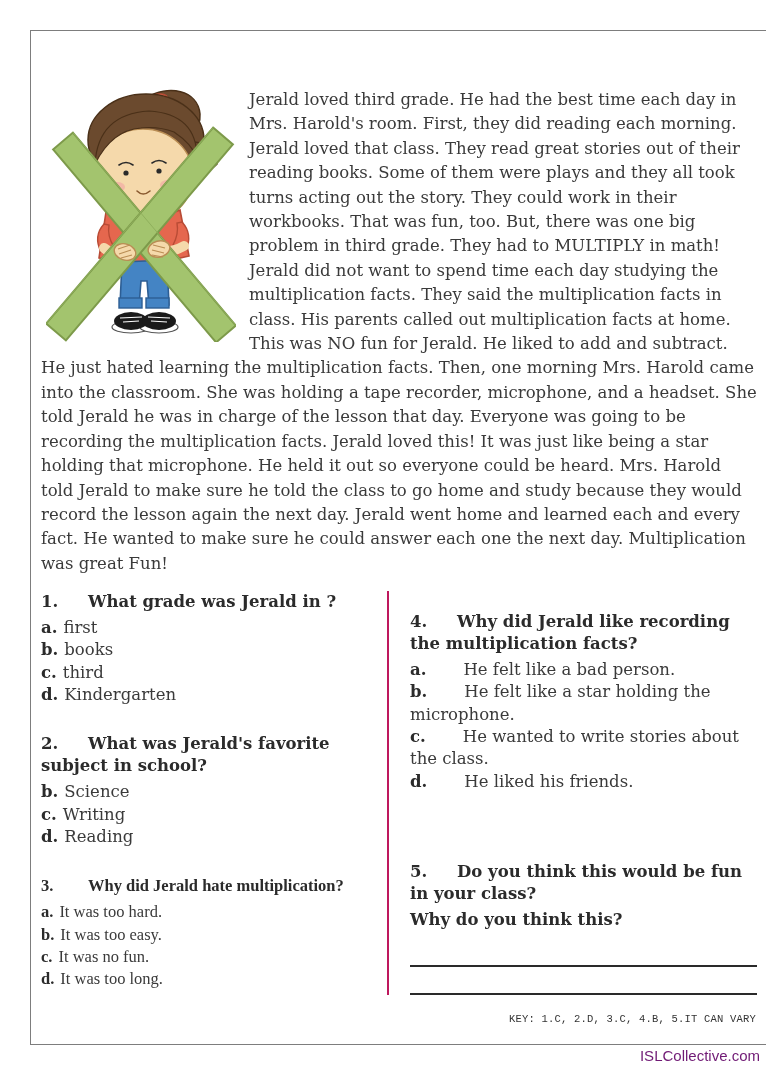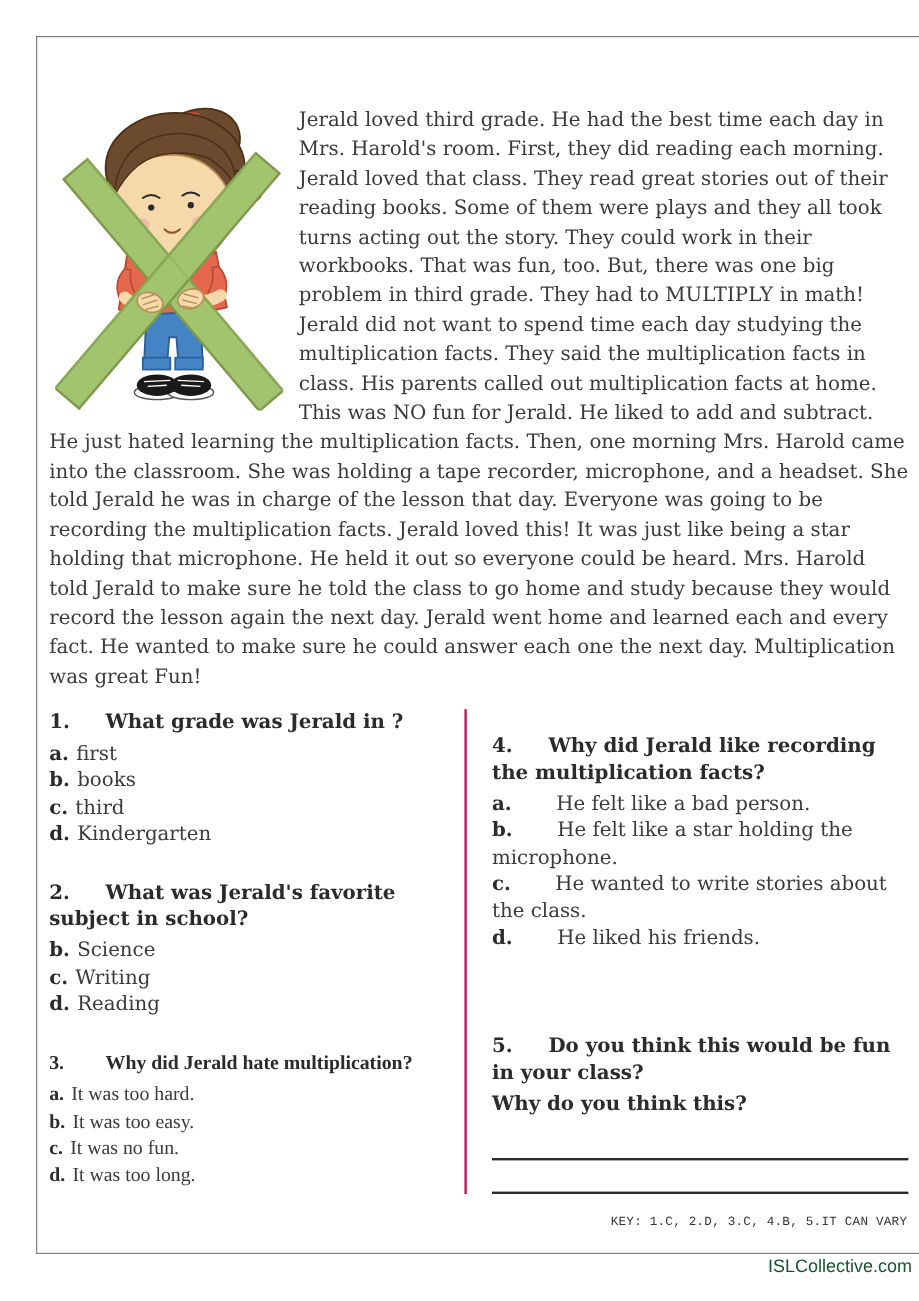--- a/index.html
+++ b/index.html
@@ -57,21 +57,21 @@
     font-family: Liberation Mono, monospace;
     font-size: 10.5px;
     color: #333333;
     letter-spacing: 0.2px;
   }
   .watermark {
     position: absolute;
     right: 6px; top: 1047px;
     font-family: "Liberation Sans", sans-serif;
     font-size: 15px;
-    color: #14532d;
+    color: #701a75;
   }
 </style>
 </head>
 <body>
 
 <div class="sheet">
 
   <div class="story">
     <div class="illustration">
       <svg viewBox="0 0 190 258" width="190" height="258" xmlns="http://www.w3.org/2000/svg">

